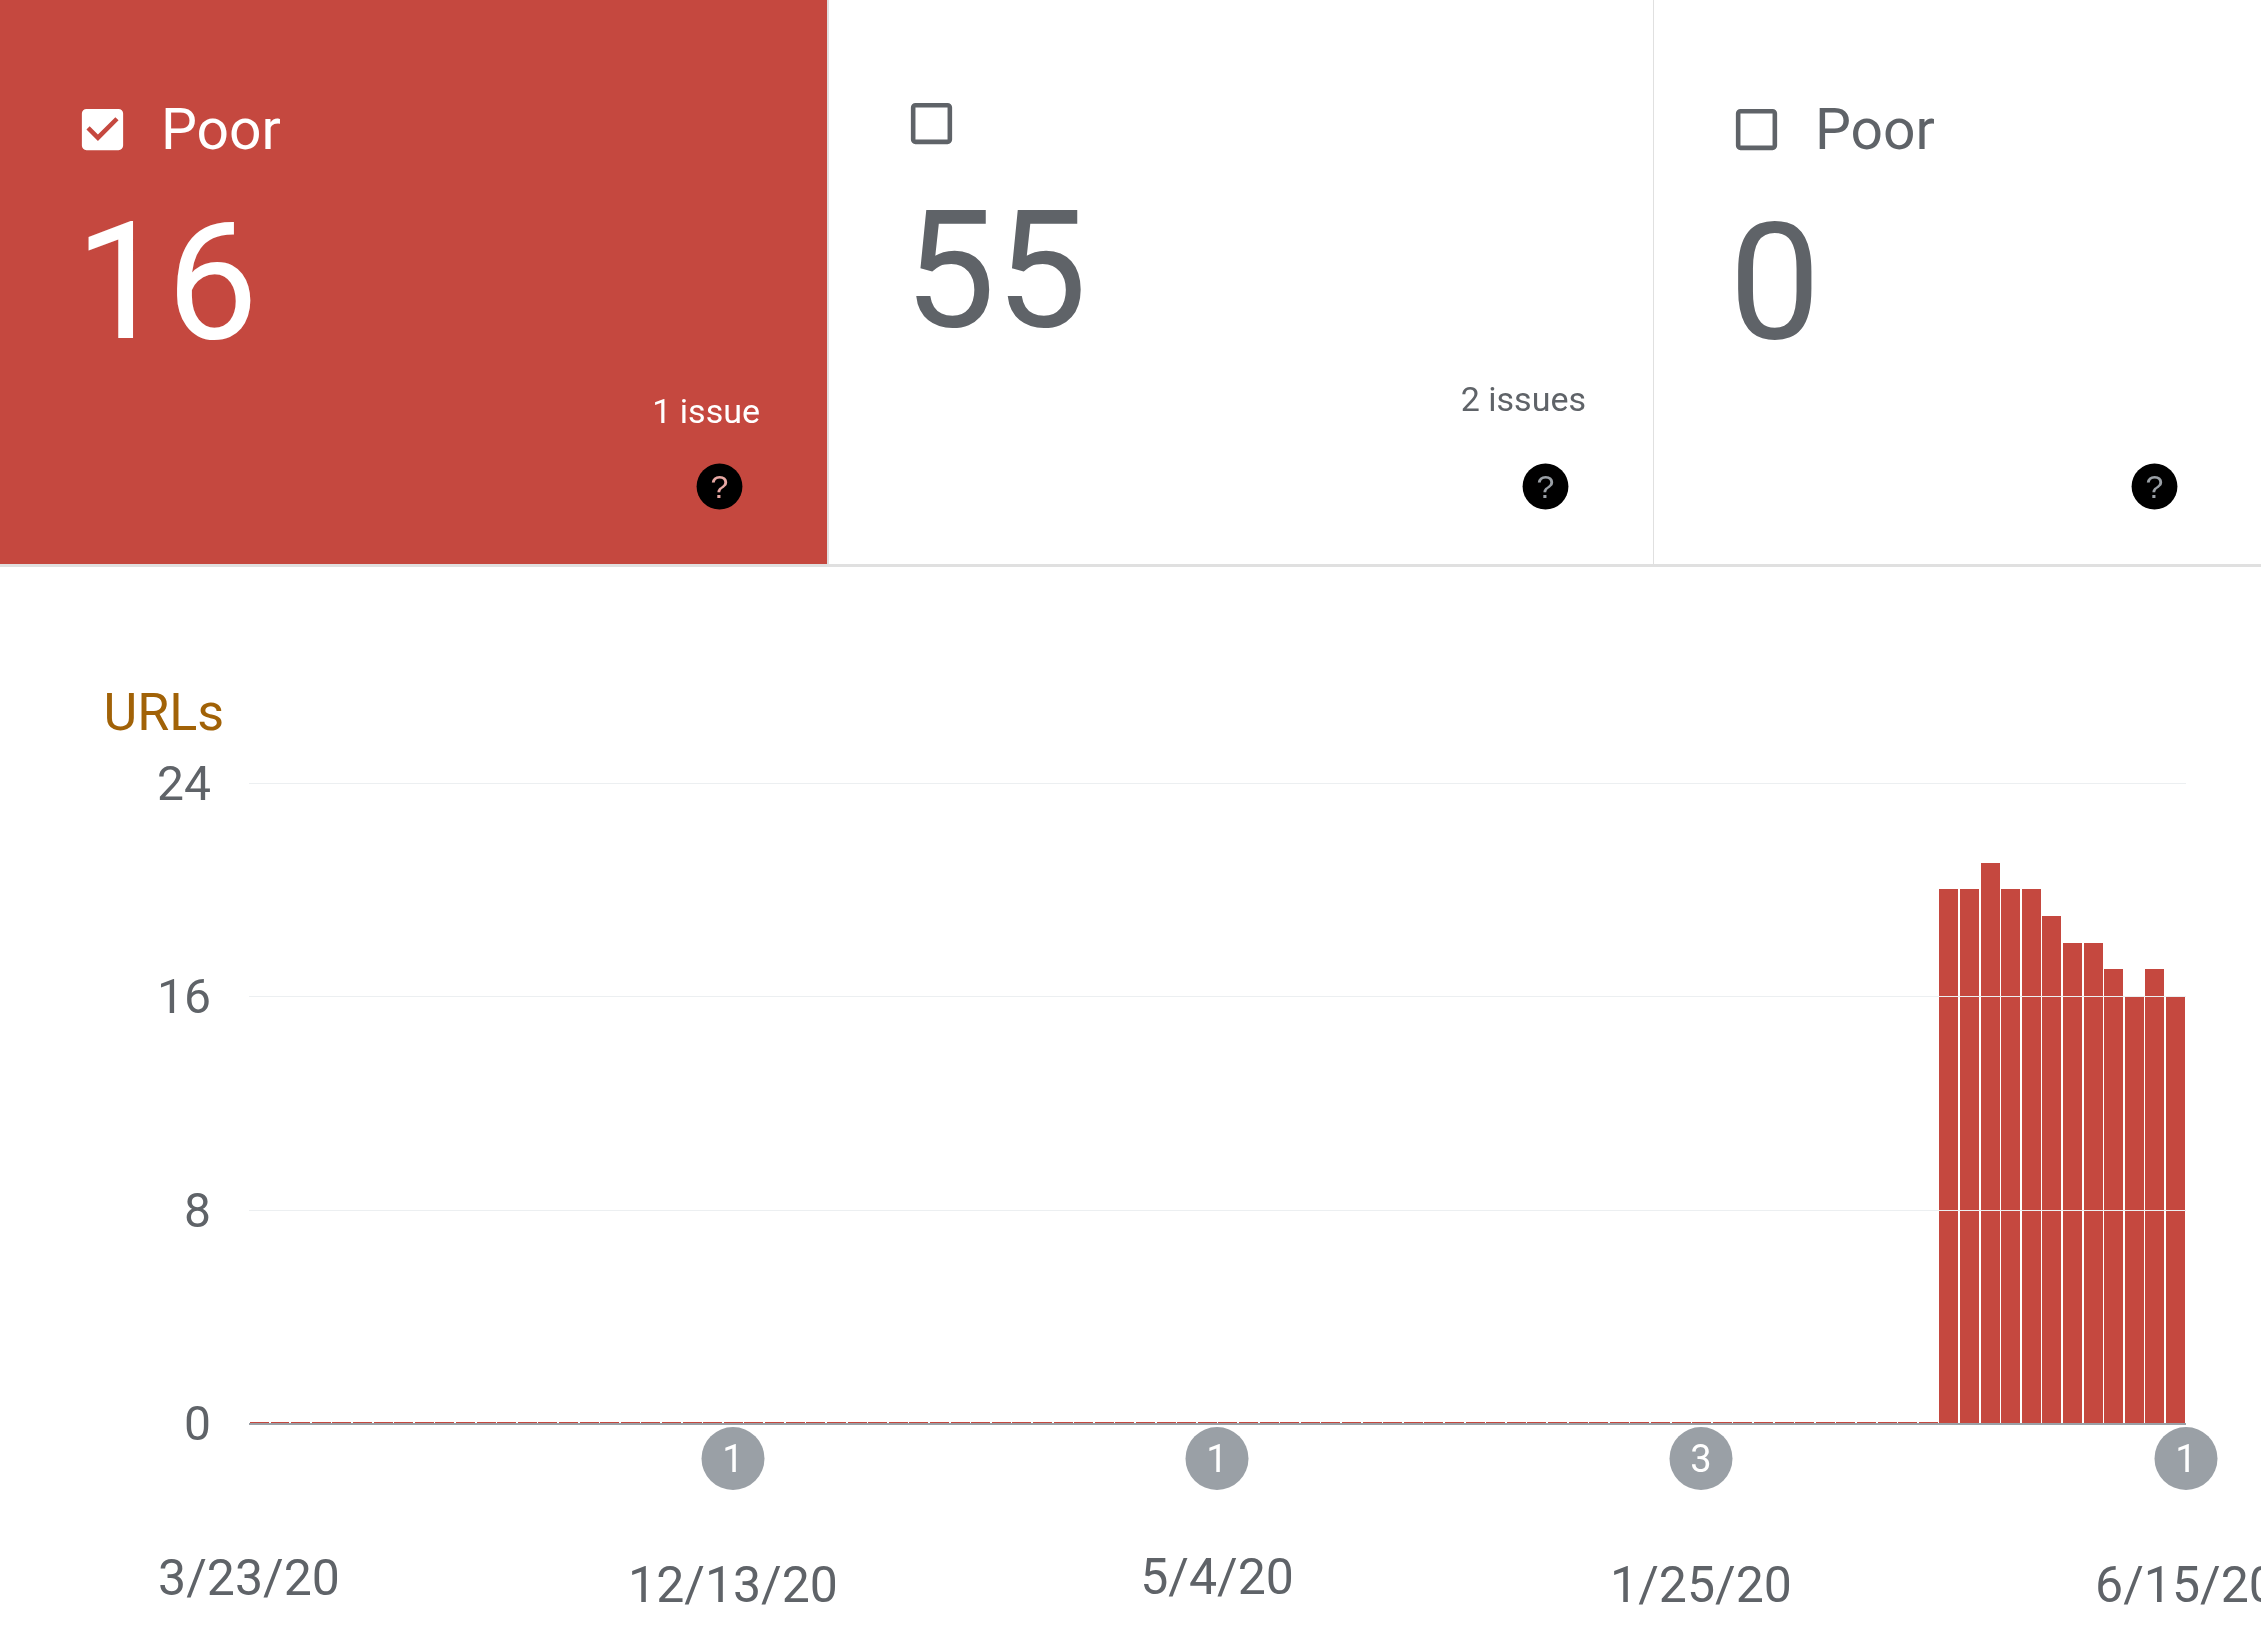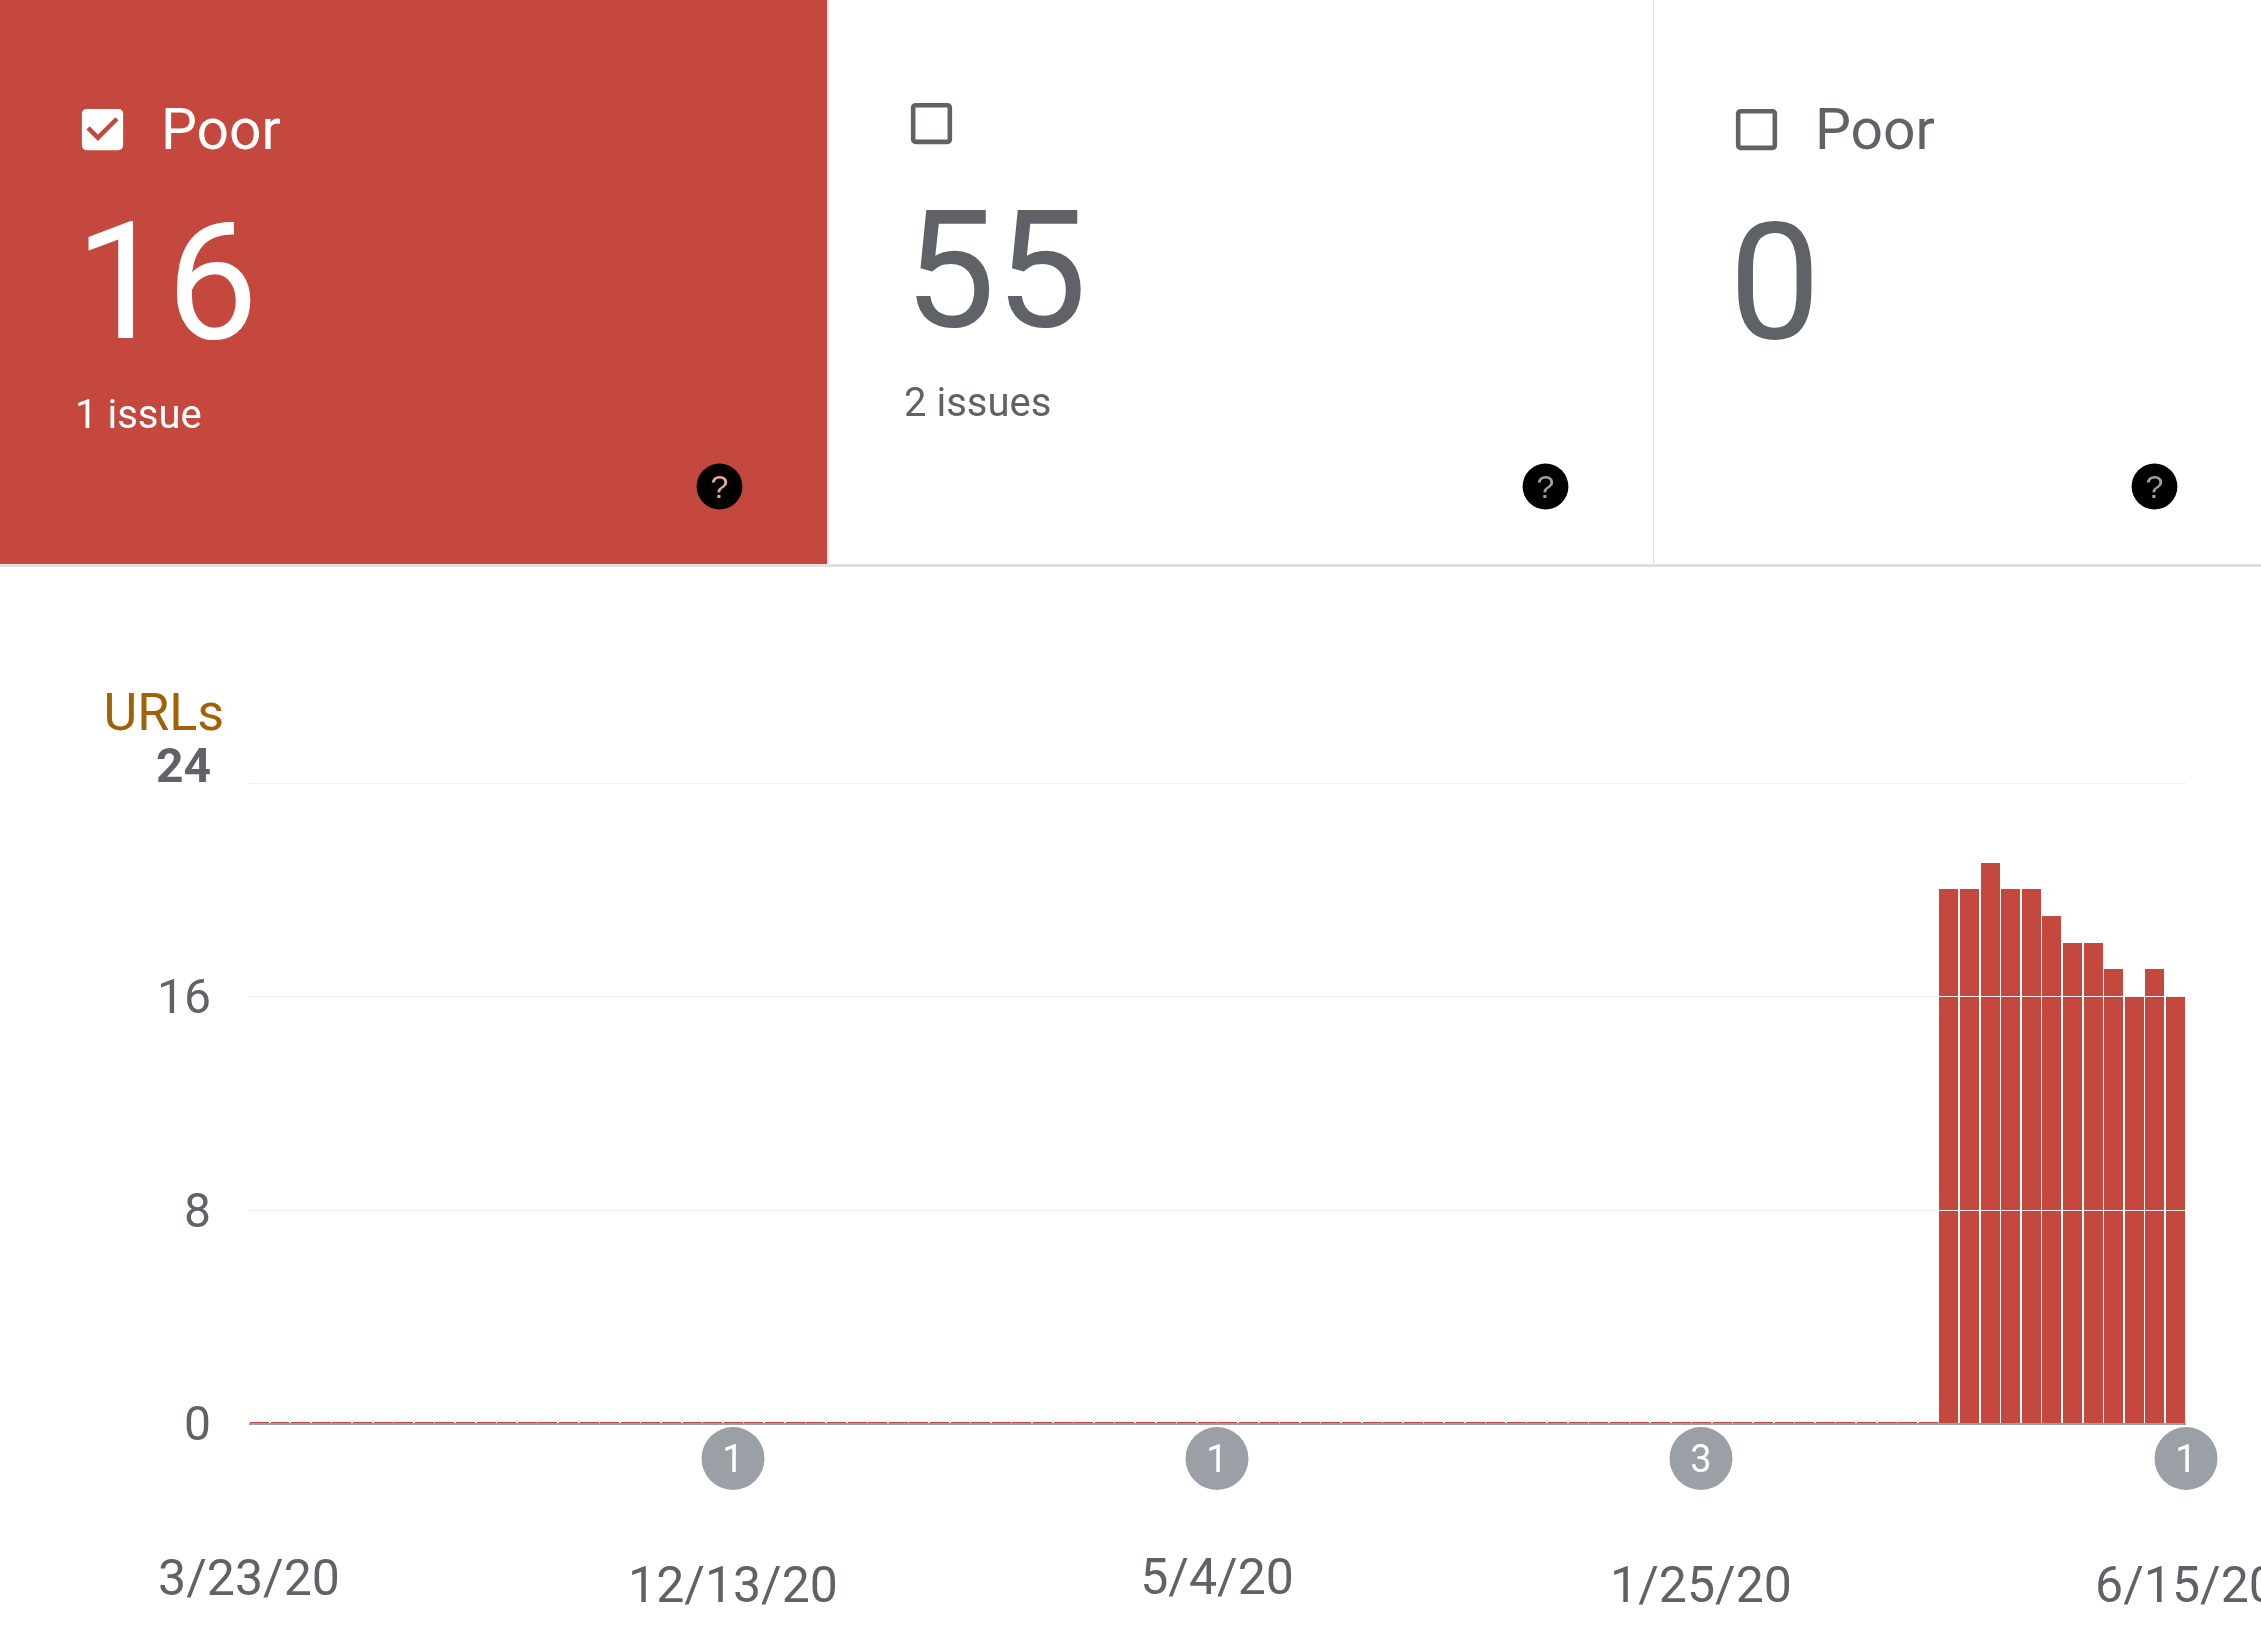--- a/index.html
+++ b/index.html
@@ -50,23 +50,24 @@
   font-size: 57px;
   font-weight: 400;
 }
 .card-metric {
   font-size: 163px;
   font-weight: 400;
   line-height: 1;
   margin-top: 38px;
 }
 .card-sub {
-  font-size: 40px;
+  font-size: 34px;
   font-weight: 400;
   margin-top: 27px;
+  text-align: right;
 }
 .card-poor .card-title { color:#fff; }
 .card-poor .card-metric { color:#fff; }
 .card-poor .card-sub { color:#fff; }
 .card-need .card-metric, .card-good .card-metric { color:#5f6368; }
 
 
 .cb {
   width: 55px;
   height: 55px;
@@ -345,16 +346,16 @@
         <div class="marker" style="left: 1452px; bottom: 124px;">3</div>
         <div class="marker" style="left: 1937px; bottom: 124px;">1</div>
       </div>
   <div class="grid baseline" style="top: 669px;"></div>
       <div class="ylabel" style="top: 669px;">0</div>
       <div class="grid" style="top: 456px;"></div>
       <div class="ylabel" style="top: 456px;">8</div>
       <div class="grid" style="top: 242px;"></div>
       <div class="ylabel" style="top: 242px;">16</div>
       <div class="grid" style="top: 29px;"></div>
-      <div class="ylabel" style="top: 11px; font-weight: bold;">24</div>
+      <div class="ylabel" style="top: 29px;">24</div>
     </div>
 </div>
 
 
 </body></html>

